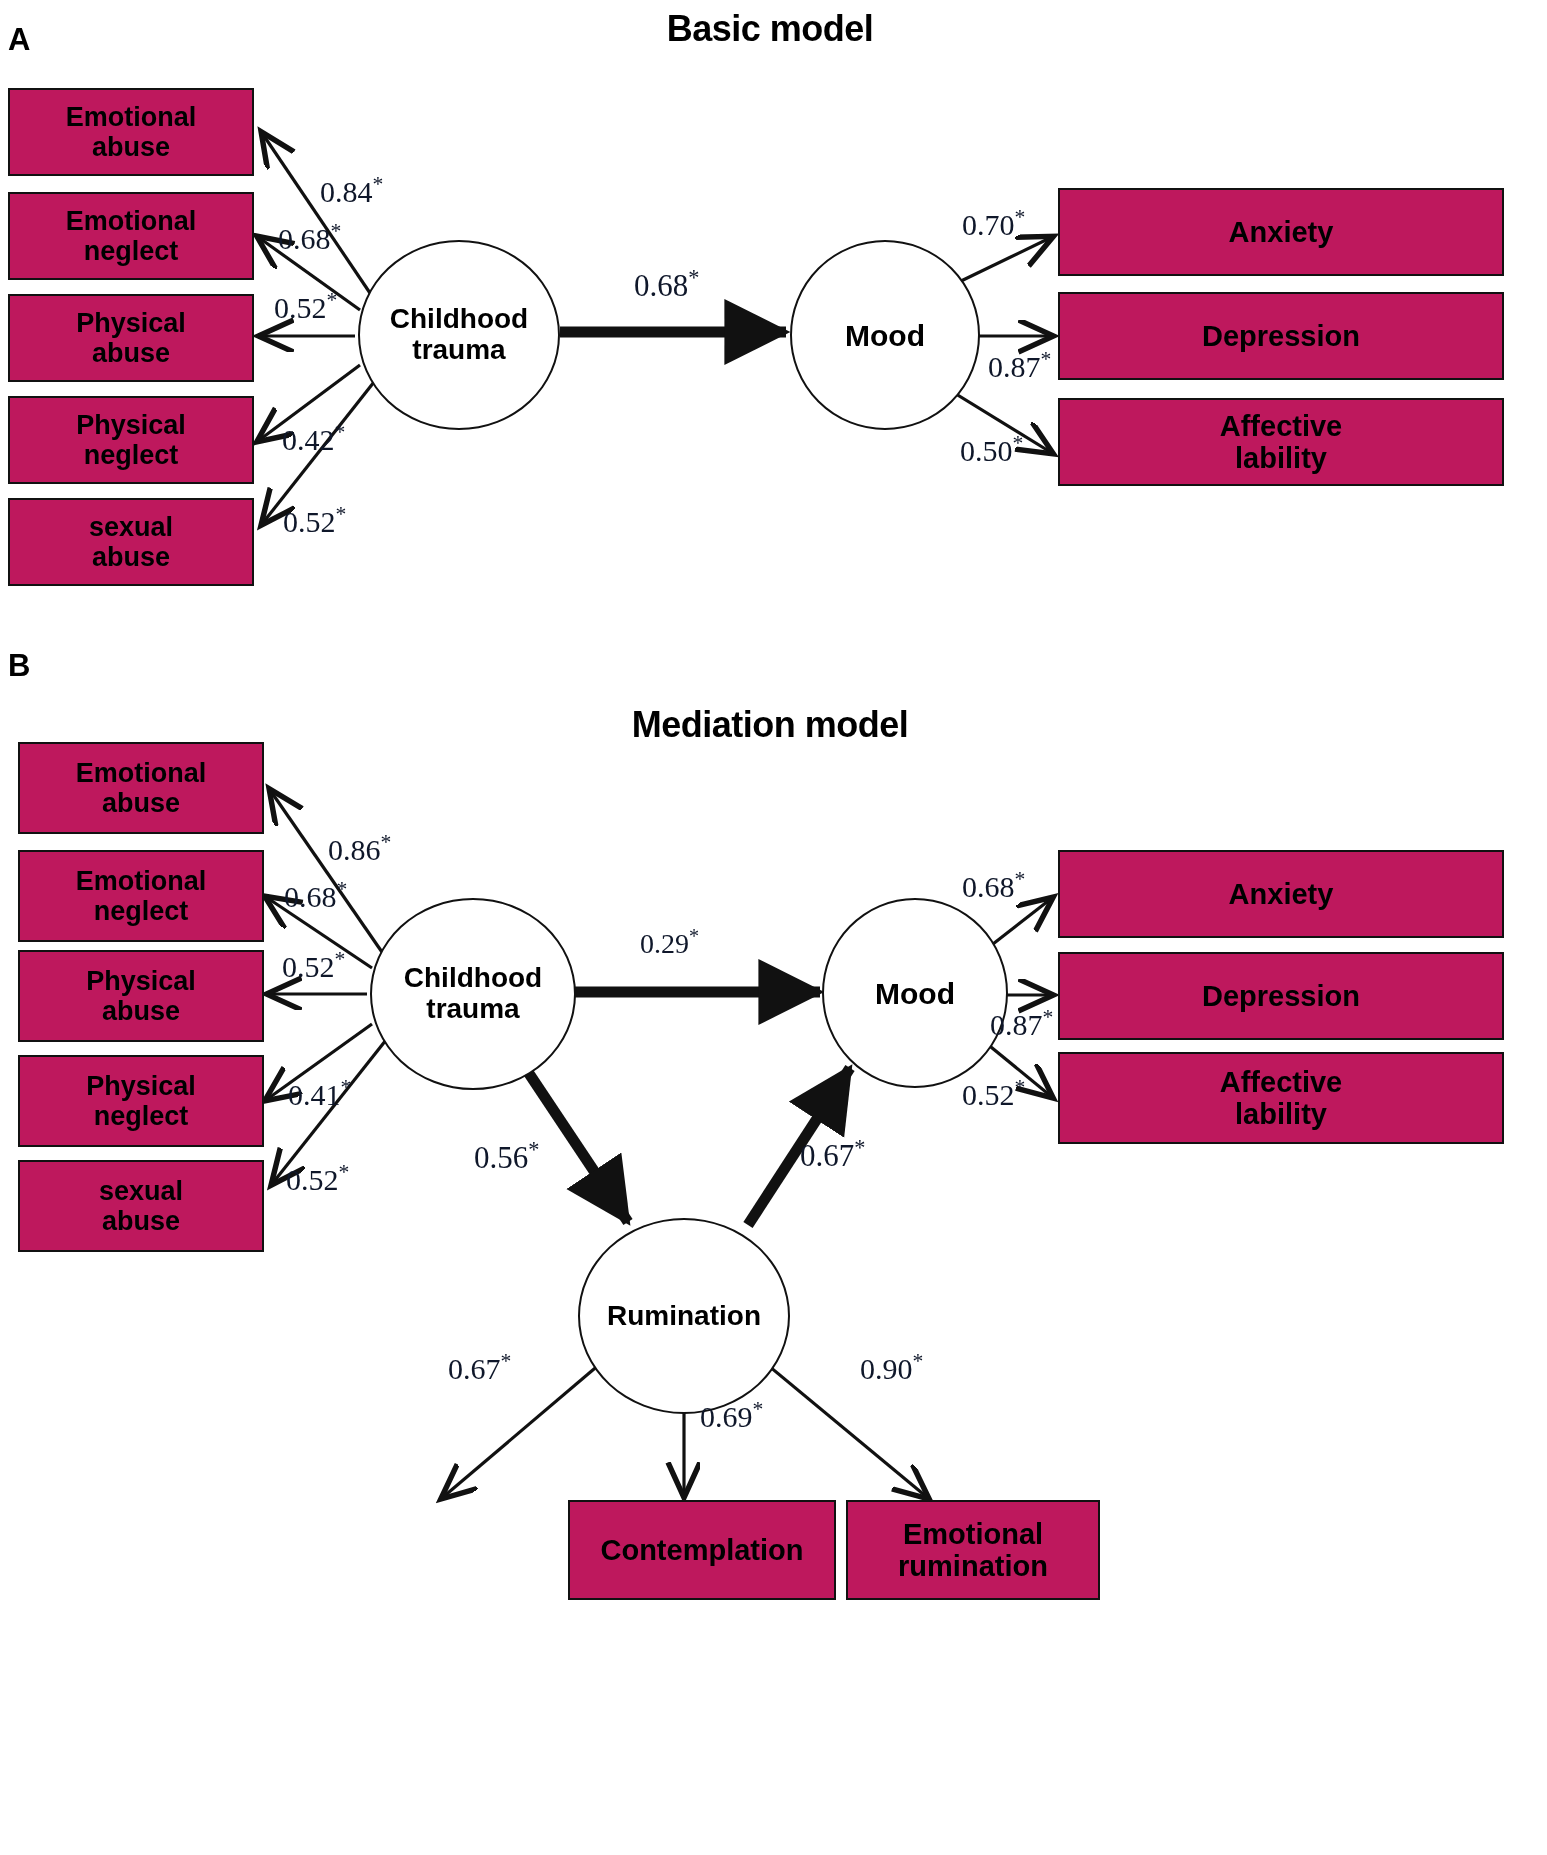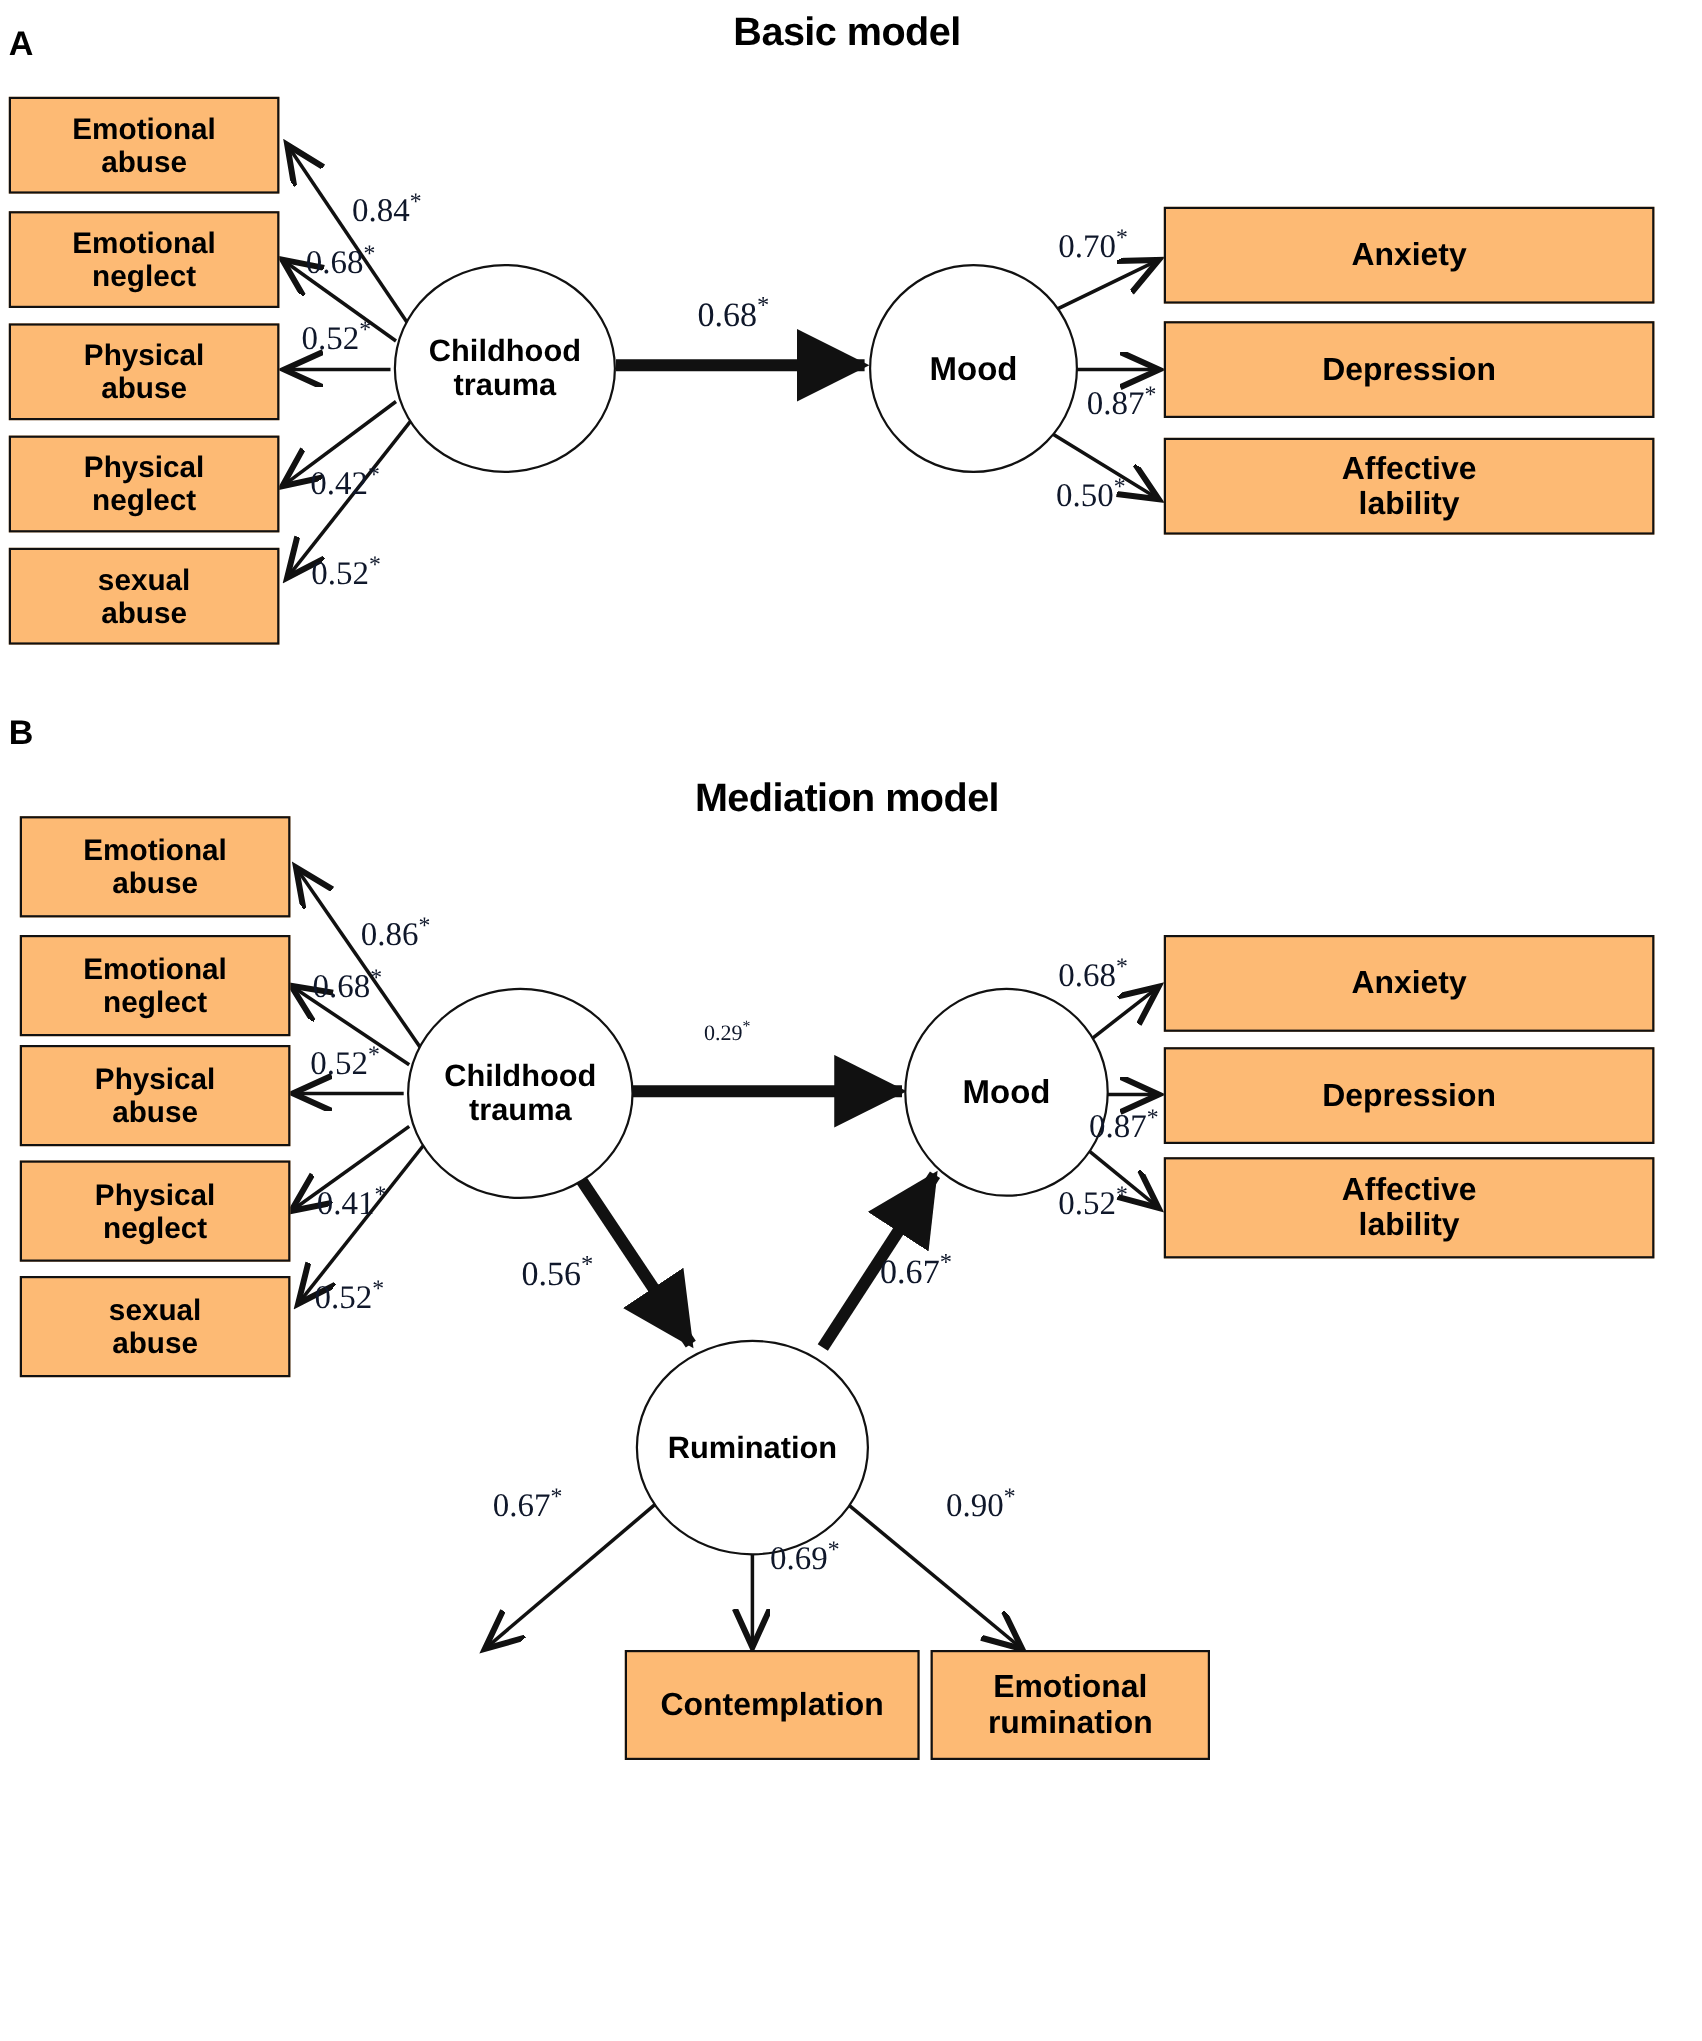--- a/index.html
+++ b/index.html
@@ -10,21 +10,21 @@
     position:absolute;font-weight:bold;font-size:31px;
     font-family:"Liberation Sans",sans-serif;letter-spacing:.5px;
   }
   .panel-title{
     position:absolute;text-align:center;font-weight:bold;
     font-family:Liberation Sans, sans-serif;font-size:36px;
     letter-spacing:-0.5px;
   }
 
   .box{
-    position:absolute;border:2.5px solid #111;background:#fdba74;
+    position:absolute;border:2.5px solid #111;background:#be185d;
     display:flex;align-items:center;justify-content:center;
     text-align:center;font-weight:bold;font-family:"Liberation Sans",sans-serif;
     line-height:1.12;box-sizing:border-box;
   }
 
   .ellipse{
     position:absolute;border:2.5px solid #111;border-radius:50%;
     background:#fff;display:flex;align-items:center;justify-content:center;
     text-align:center;font-weight:bold;font-family:"Liberation Sans",sans-serif;
     line-height:1.1;box-sizing:border-box;
@@ -267,21 +267,21 @@
   <div class="path-label" style="left:282px;top:950px;">
     <span>0.52</span><sup>*</sup>
   </div>
   <div class="path-label" style="left:288px;top:1078px;">
     <span>0.41</span><sup>*</sup>
   </div>
   <div class="path-label" style="left:286px;top:1163px;">
     <span>0.52</span><sup>*</sup>
   </div>
 
-  <div class="path-label" style="left:640px;top:928px;font-size:20px;">
+  <div class="path-label" style="left:640px;top:928px;font-size:28px;">
     <span>0.29</span><sup>*</sup>
   </div>
   <div class="path-label" style="left:474px;top:1140px;font-size:31px;">
     <span>0.56</span><sup>*</sup>
   </div>
   <div class="path-label" style="left:800px;top:1138px;font-size:31px;">
     <span>0.67</span><sup>*</sup>
   </div>
 
   <div class="path-label" style="left:962px;top:870px;">

